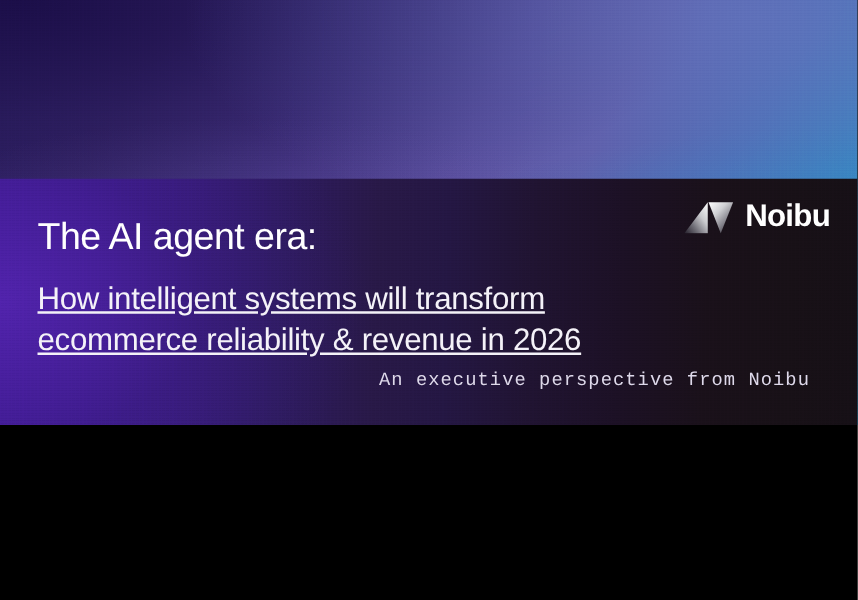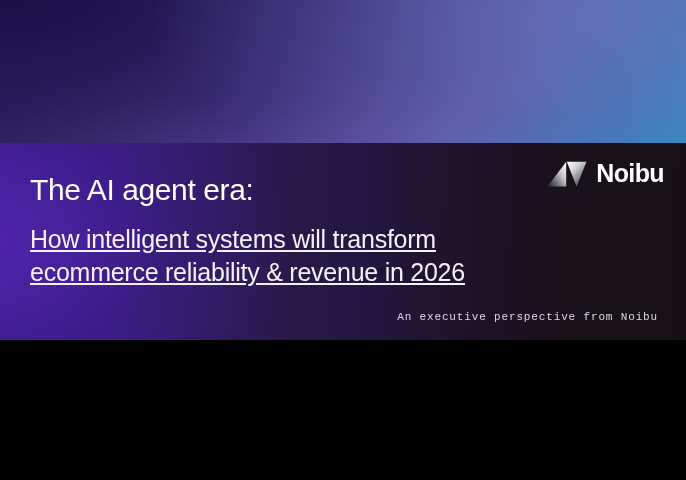--- a/index.html
+++ b/index.html
@@ -171,24 +171,24 @@
     font-weight: 700;
     letter-spacing: -0.6px;
     line-height: 1;
   }
 
   
   .kicker {
     position: absolute;
     right: 23px;
     bottom: 12px;
-    margin: 5px;
+    margin: 15px;
     color: #ded9ea;
     font-family: "Liberation Mono", "DejaVu Sans Mono", monospace;
-    font-size: 11px;
+    font-size: 15px;
     font-weight: 400;
     letter-spacing: 0.85px;
     white-space: nowrap;
   }
 </style>
 </head>
 <body>
 
 <div id="stage">
 

